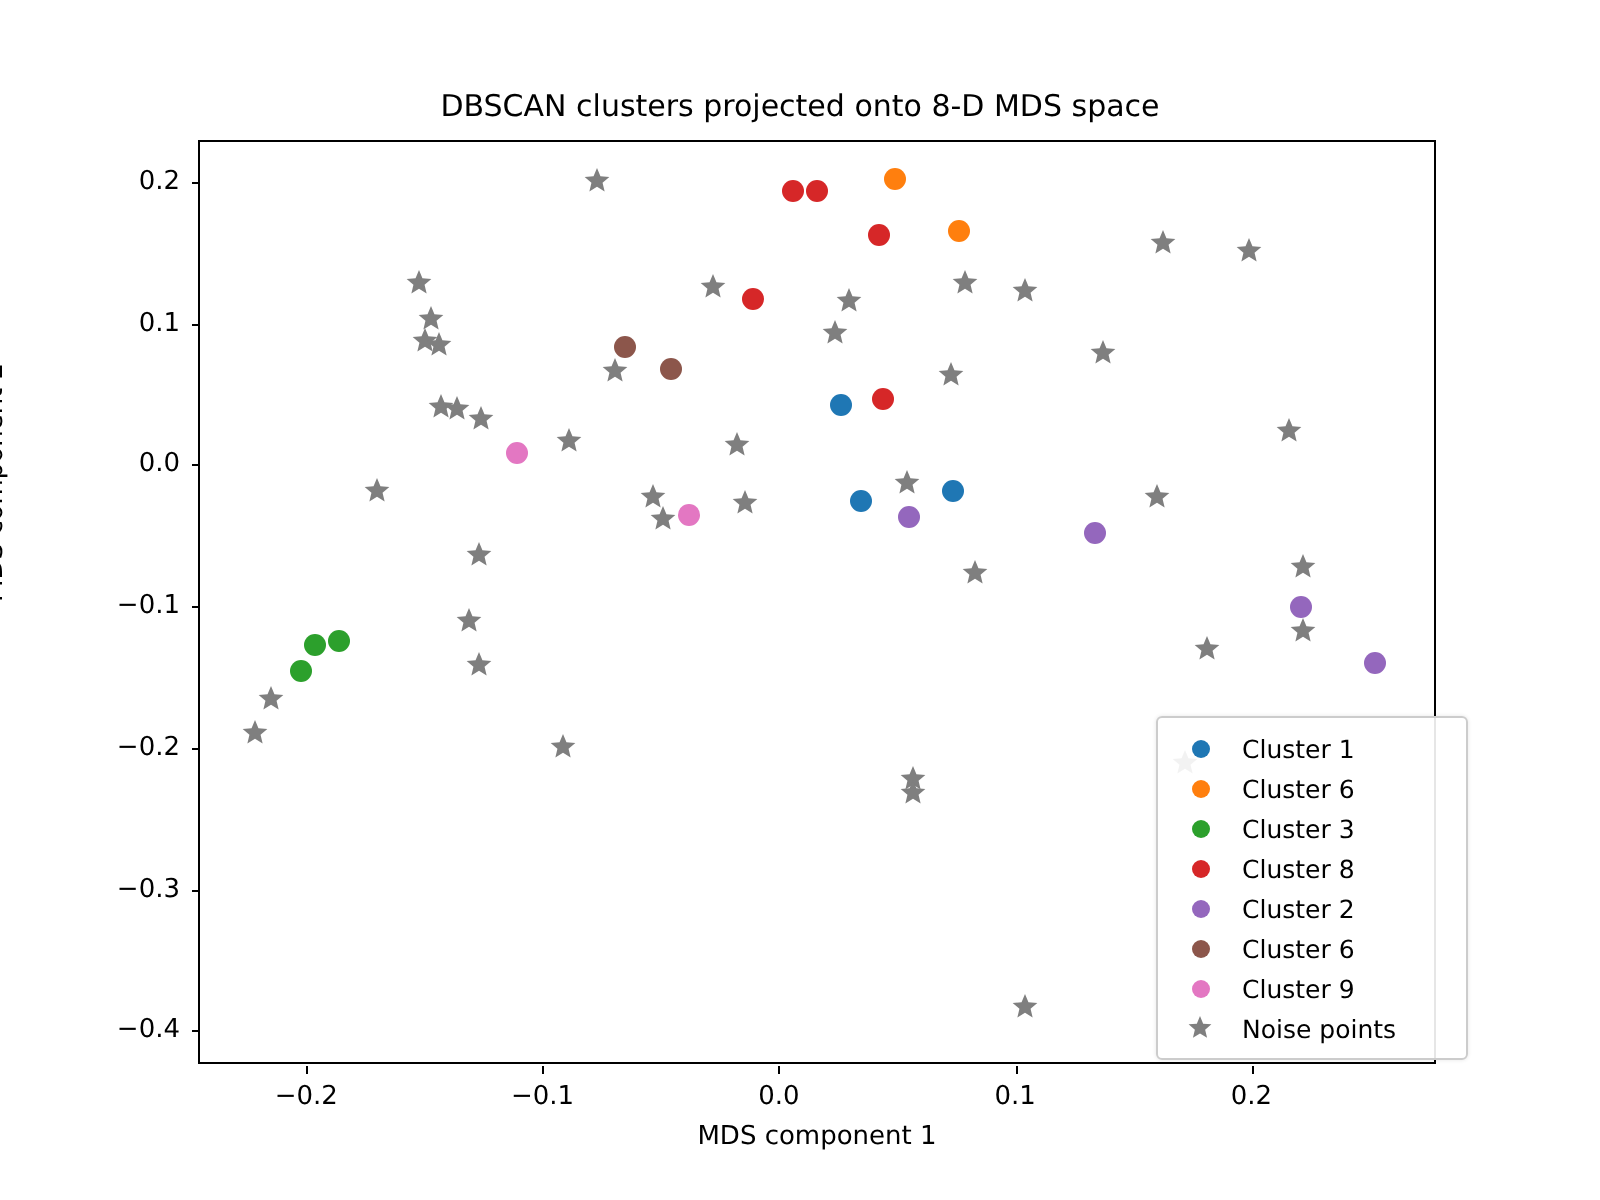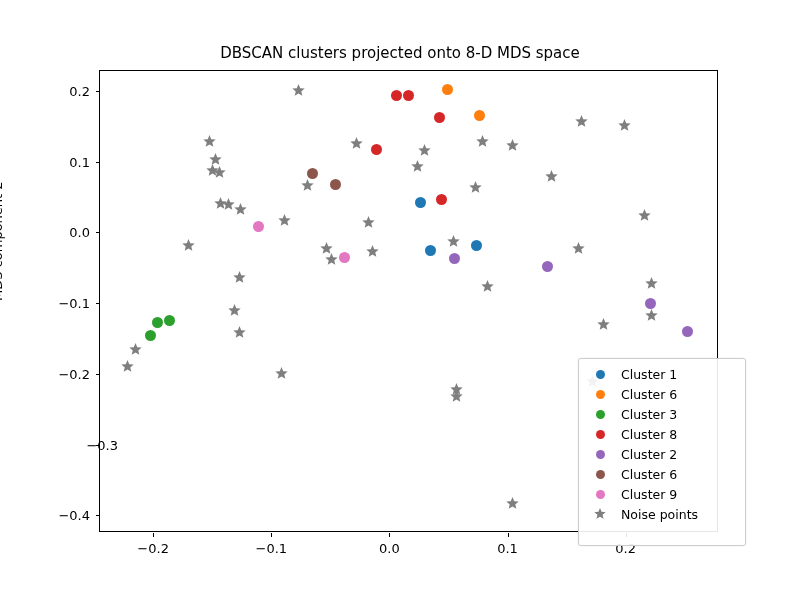--- a/index.html
+++ b/index.html
@@ -11,22 +11,22 @@
   #plotlayer{position:absolute;left:0;top:0;width:100%;height:100%;overflow:hidden;}
   .pt{position:absolute;width:11px;height:11px;border-radius:50%;margin-left:-5.5px;margin-top:-5.5px;}
   .star{position:absolute;width:13px;height:13px;margin-left:-6.5px;margin-top:-6.5px;}
   .star svg{display:block;}
   .xtick{position:absolute;top:462px;width:1px;height:4px;background:#000;}
   .ytick{position:absolute;left:-4px;width:4px;height:1px;background:#000;}
   .xlab{position:absolute;top:470px;transform:translateX(-50%);font-size:13px;color:#000;white-space:nowrap;}
   .ylab{position:absolute;left:-10px;transform:translate(-100%,-50%);font-size:13px;color:#000;white-space:nowrap;}
   #xaxis-title{position:absolute;left:99px;top:561px;width:619px;text-align:center;font-size:13px;color:#000;}
   #yaxis-title{position:absolute;left:-10px;top:301px;transform:rotate(-90deg);transform-origin:left top;font-size:13px;color:#000;white-space:nowrap;}
-  #legend{position:absolute;left:578px;top:358px;width:168px;border:0.8px solid #cccccc;border-radius:3px;background:rgba(255,255,255,0.9);
-          box-shadow:0 0 2px rgba(0,0,0,0.10);padding:5px 6px 21px 6px;box-sizing:border-box;}
+  #legend{position:absolute;left:578px;top:358px;width:156px;border:0.8px solid #cccccc;border-radius:3px;background:rgba(255,255,255,0.9);
+          box-shadow:0 0 2px rgba(0,0,0,0.10);padding:5px 6px 5px 6px;box-sizing:border-box;}
   .lg-row{display:flex;align-items:center;height:20px;}
   .lg-mark{width:30px;display:flex;align-items:center;justify-content:center;}
   .lg-dot{width:9px;height:9px;border-radius:50%;display:block;}
   .lg-text{font-size:12.5px;color:#000;margin-left:6px;white-space:nowrap;}
 </style>
 </head>
 <body>
 
 <div id="fig">
 
@@ -275,25 +275,26 @@
       <div class="ylab" style="top: 19.8101px;">0.2</div>
       <div class="ytick" style="top: 90.5605px;"></div>
       <div class="ylab" style="top: 90.5605px;">0.1</div>
       <div class="ytick" style="top: 161.311px;"></div>
       <div class="ylab" style="top: 161.311px;">0.0</div>
       <div class="ytick" style="top: 232.061px;"></div>
       <div class="ylab" style="top: 232.061px;">−0.1</div>
       <div class="ytick" style="top: 302.812px;"></div>
       <div class="ylab" style="top: 302.812px;">−0.2</div>
       <div class="ytick" style="top: 373.562px;"></div>
-      <div class="ylab" style="top: 373.562px; margin-left: 28px;">−0.3</div>
+      <div class="ylab" style="top: 373.562px;">−0.3</div>
       <div class="ytick" style="top: 444.312px;"></div>
       <div class="ylab" style="top: 444.312px;">−0.4</div>
     </div>
 
+  <div id="xaxis-title">MDS component 1</div>
   <div id="yaxis-title">MDS component 2</div>
 
   <div id="legend">
       <div class="lg-row">
         <span class="lg-mark">
           <span class="lg-dot" style="background:#1f77b4"></span>
         </span>
         <span class="lg-text">Cluster 1</span>
       </div>
       <div class="lg-row">

